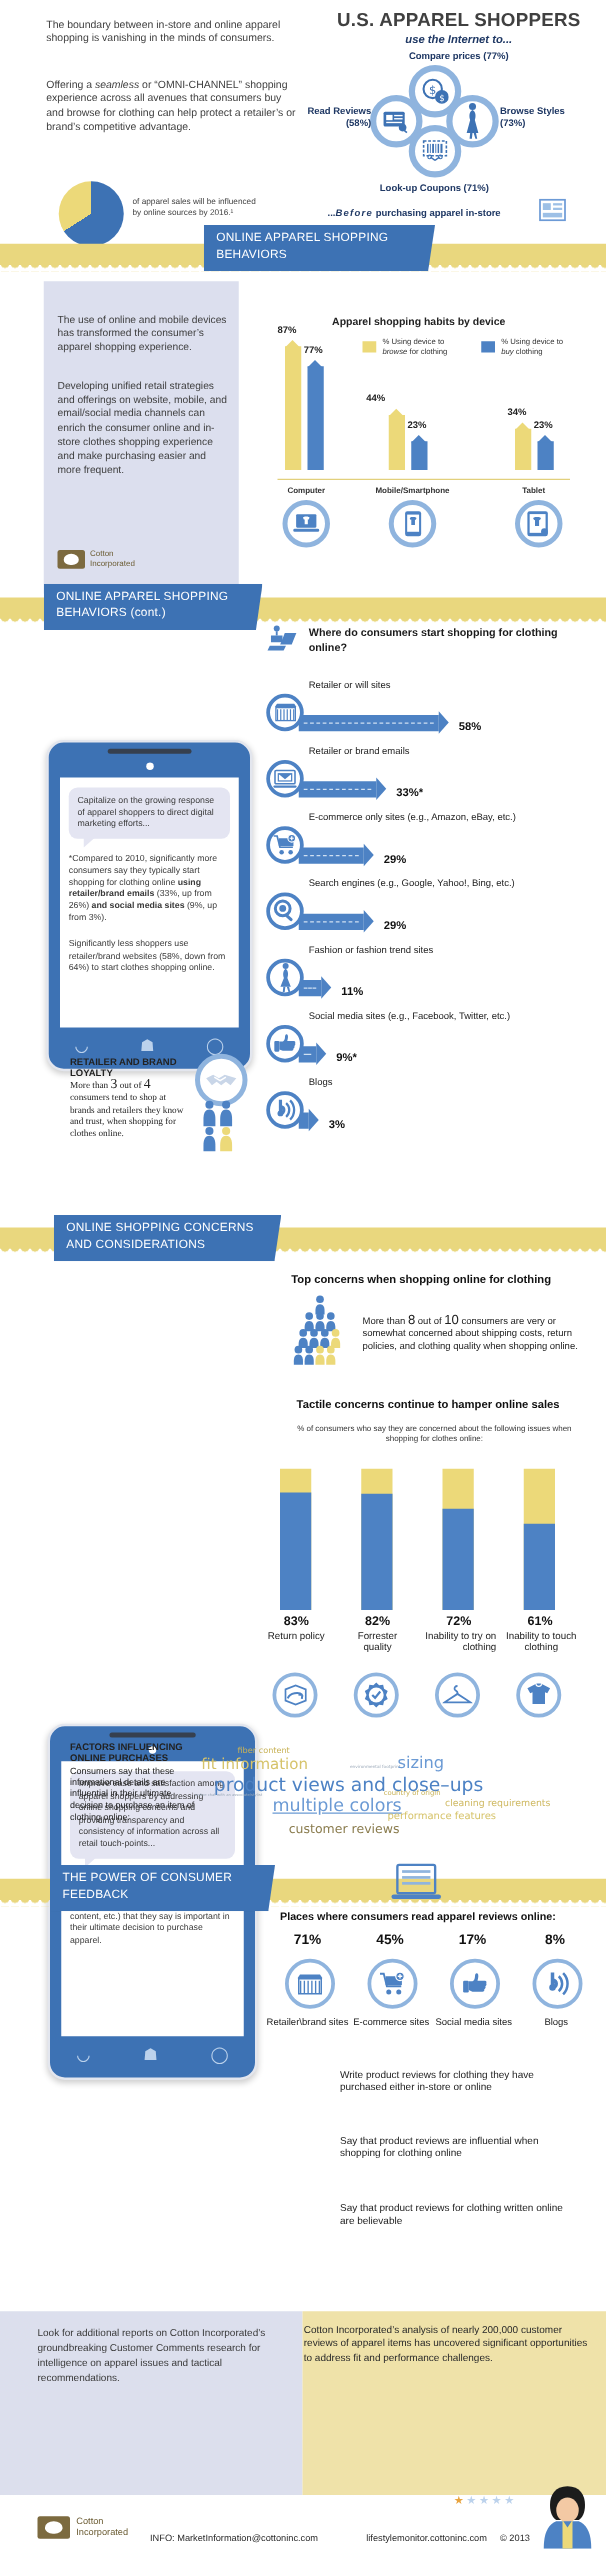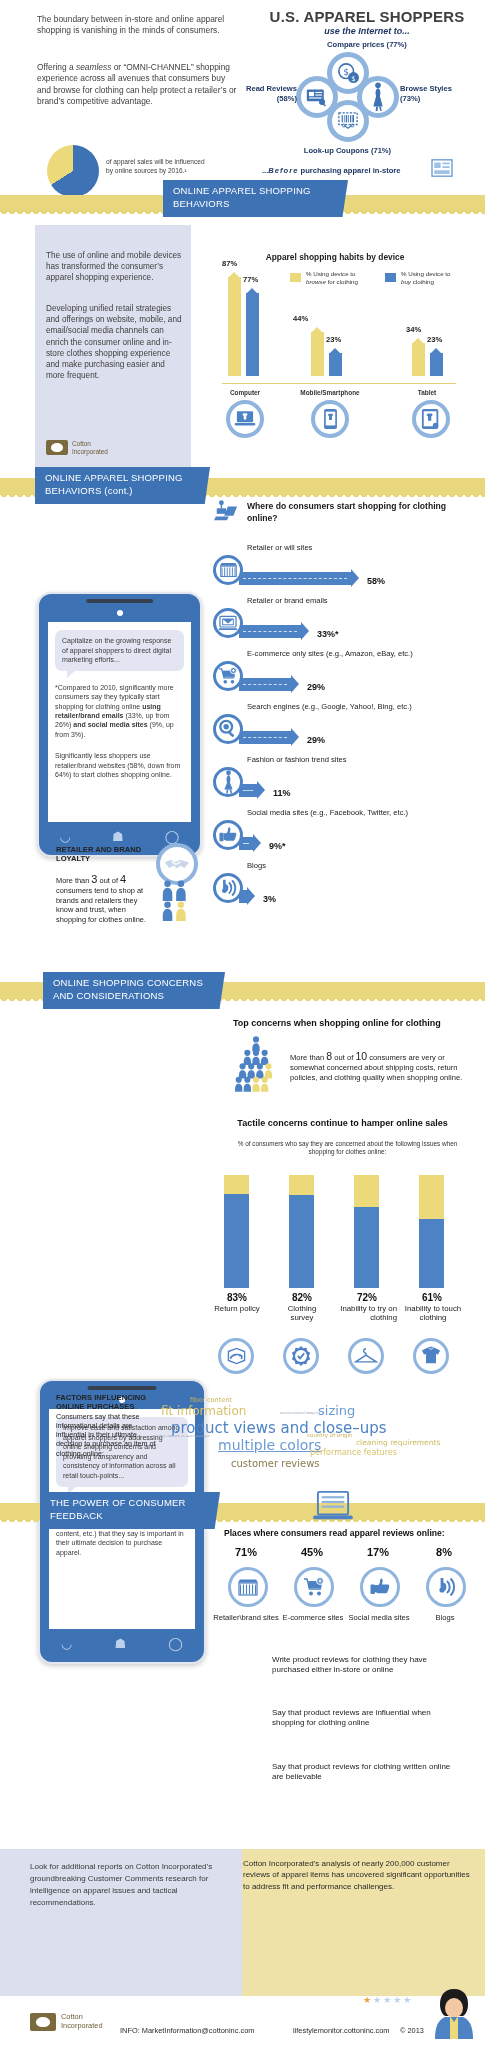--- a/index.html
+++ b/index.html
@@ -453,21 +453,21 @@
       </div>
       <div class="arrow" style="width:8px;">
           <div class="dash"></div>
         </div>
       <div class="pct" style="margin-left:16px; margin-bottom:-1px;">3%</div>
     </div>
   </div>
 
   <div class="abs" style="left:56px; top:845px; width:98px; font-size:7.4px; line-height:9.6px; color:#222;">
     <div class="bold" style="font-size:7.6px; line-height:9.2px;">RETAILER AND BRAND LOYALTY</div>
-    <div style="margin-top:12px;">
+    <div style="margin-top:0;font-family:Liberation Serif, serif;">
       <span>More than </span><span style="font-size:11px;">3</span><span> out of </span><span style="font-size:11px;">4</span><span> consumers tend to shop at brands and retailers they know and trust, when shopping for clothes online.</span>
     </div>
   </div>
   <div class="abs ring" style="left:156px; top:843px; width:42px; height:42px; border-width:4px;">
     <svg width="26" height="14" viewBox="0 0 28 15">
       <path d="M1 6 L7 3 L12 6 L17 3 L27 6 L22 12 L18 9 L14 12 L10 9 L6 12 Z" fill="#c9d6e8"></path>
       <path d="M8 5 L13 8 L18 5" fill="none" stroke="#fff" stroke-width="1.3"></path>
     </svg>
   </div>
   <svg class="abs" style="left:158px; top:880px;" width="42" height="42" viewBox="0 0 44 44">
@@ -550,21 +550,21 @@
   <div class="abs stk" style="left:419px; top:1175px; height:113px;">
       <i style="height:69px;"></i>
     </div>
 
   <div class="abs" style="left:214px; top:1292px; width:46px; text-align:center; font-size:10px; font-weight:bold; color:#111;">83%</div>
   <div class="abs" style="left:279px; top:1292px; width:46px; text-align:center; font-size:10px; font-weight:bold; color:#111;">82%</div>
   <div class="abs" style="left:344px; top:1292px; width:46px; text-align:center; font-size:10px; font-weight:bold; color:#111;">72%</div>
   <div class="abs" style="left:409px; top:1292px; width:46px; text-align:center; font-size:10px; font-weight:bold; color:#111;">61%</div>
 
   <div class="abs" style="left:211px; top:1304px; width:52px; text-align:center; font-size:7.8px; line-height:9.4px; color:#222;">Return policy</div>
-  <div class="abs" style="left:276px; top:1304px; width:52px; text-align:center; font-size:7.8px; line-height:9.4px; color:#222;">Clothing survey</div>
+  <div class="abs" style="left:276px; top:1304px; width:52px; text-align:center; font-size:7.8px; line-height:9.4px; color:#222;">Forrester quality</div>
   <div class="abs" style="left:339px; top:1304px; width:58px; text-align:right; font-size:7.8px; line-height:9.4px; color:#222;">Inability to try on clothing</div>
   <div class="abs" style="left:404px; top:1304px; width:58px; text-align:center; font-size:7.8px; line-height:9.4px; color:#222;">Inability to touch clothing</div>
 
   <div class="abs cir-icon" style="left:218px; top:1338px;">
     <svg width="21" height="18" viewBox="0 0 22 20">
       <path d="M2 5 L11 1.5 L20 5 L20 15 L11 18.5 L2 15 Z" fill="none" stroke="#4d82c4" stroke-width="1.5"></path>
       <path d="M4 13 C6 8,14 7,17 10 M17 10 L13.5 9.5 M17 10 L16.5 13.5" fill="none" stroke="#4d82c4" stroke-width="1.8"></path>
     </svg>
   </div>
   <div class="abs cir-icon" style="left:283px; top:1338px;">

